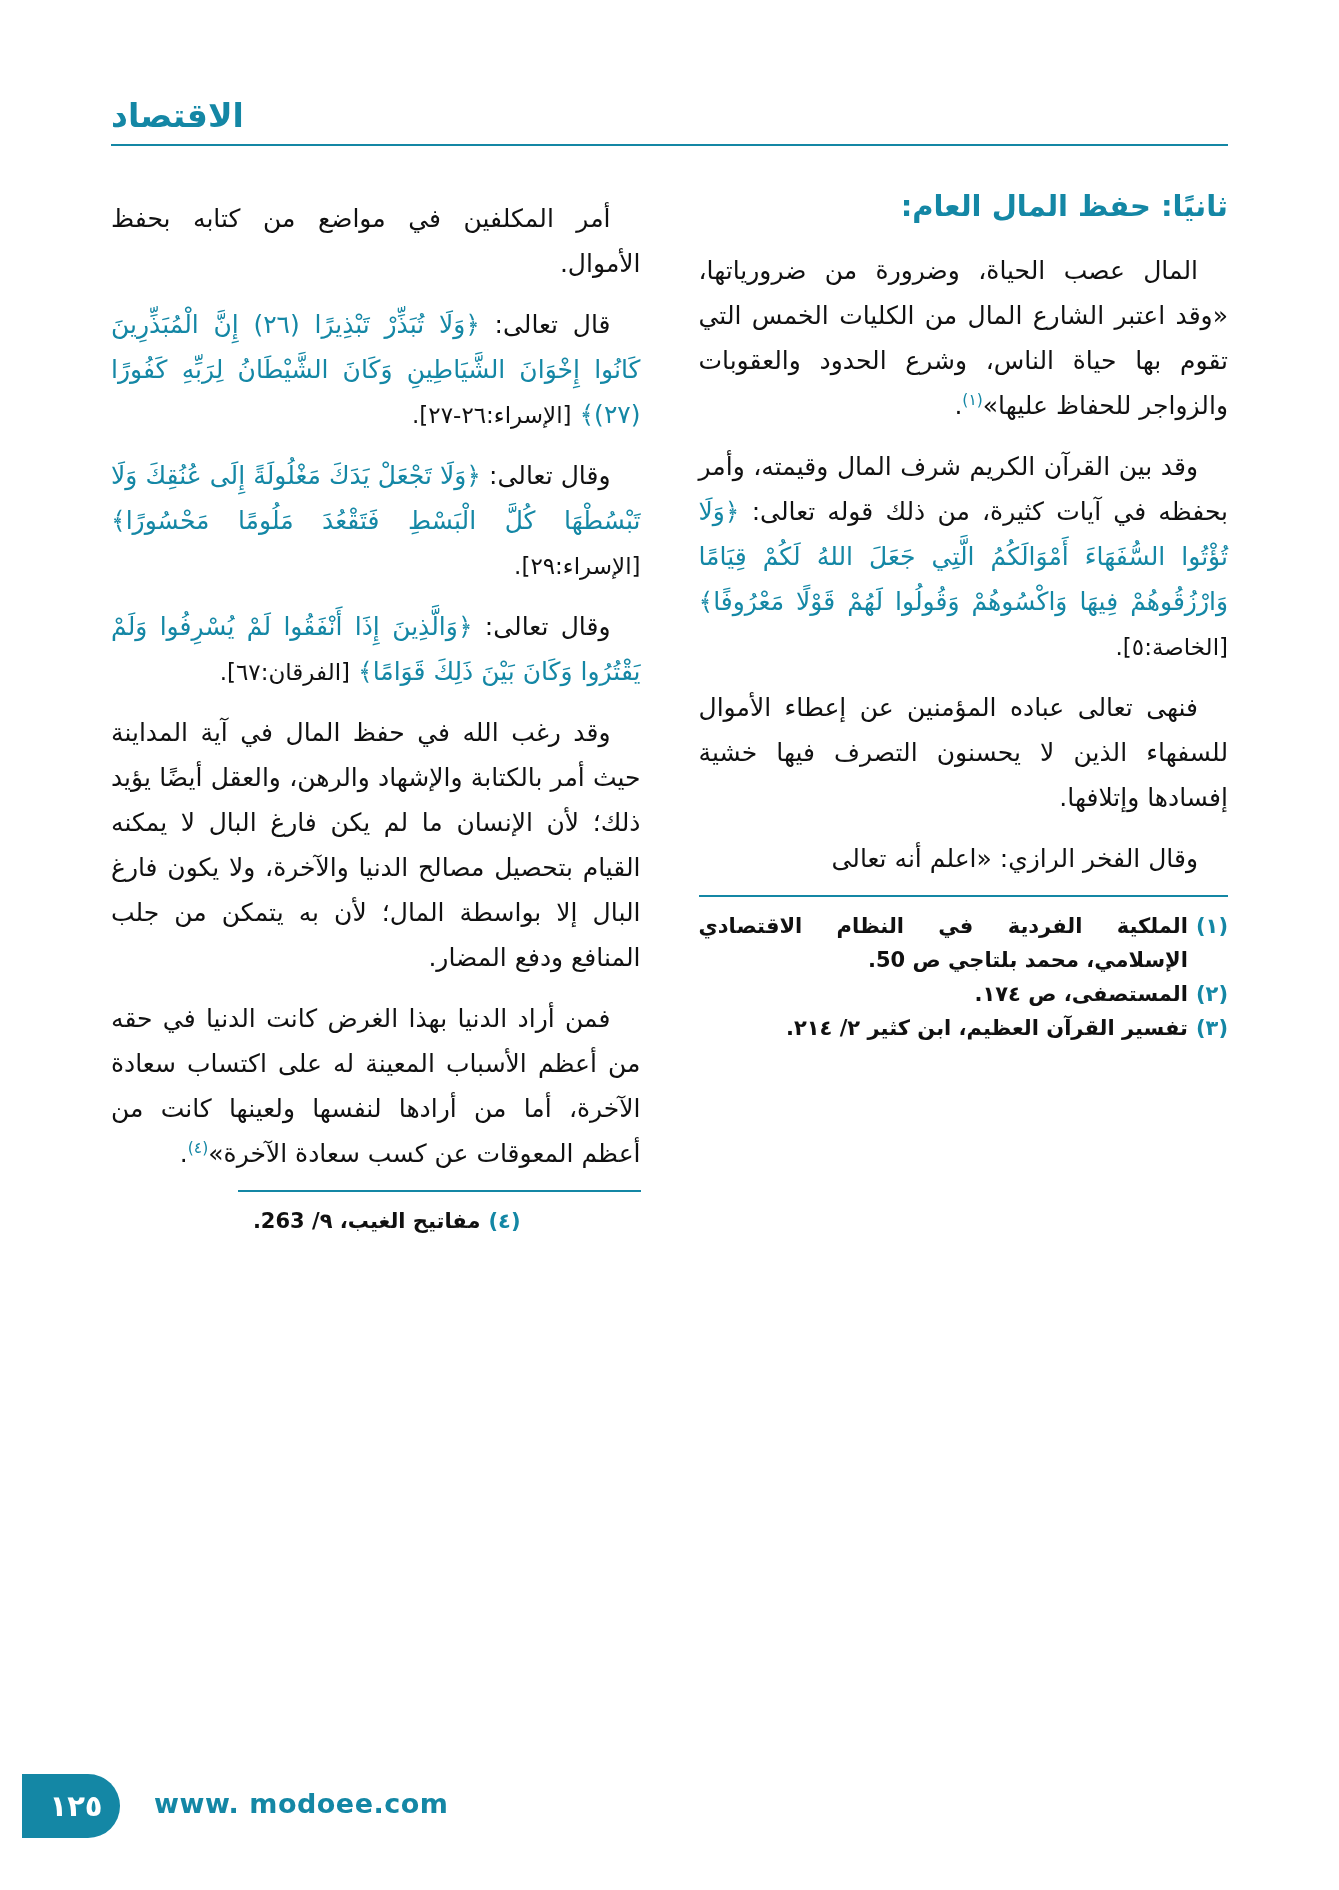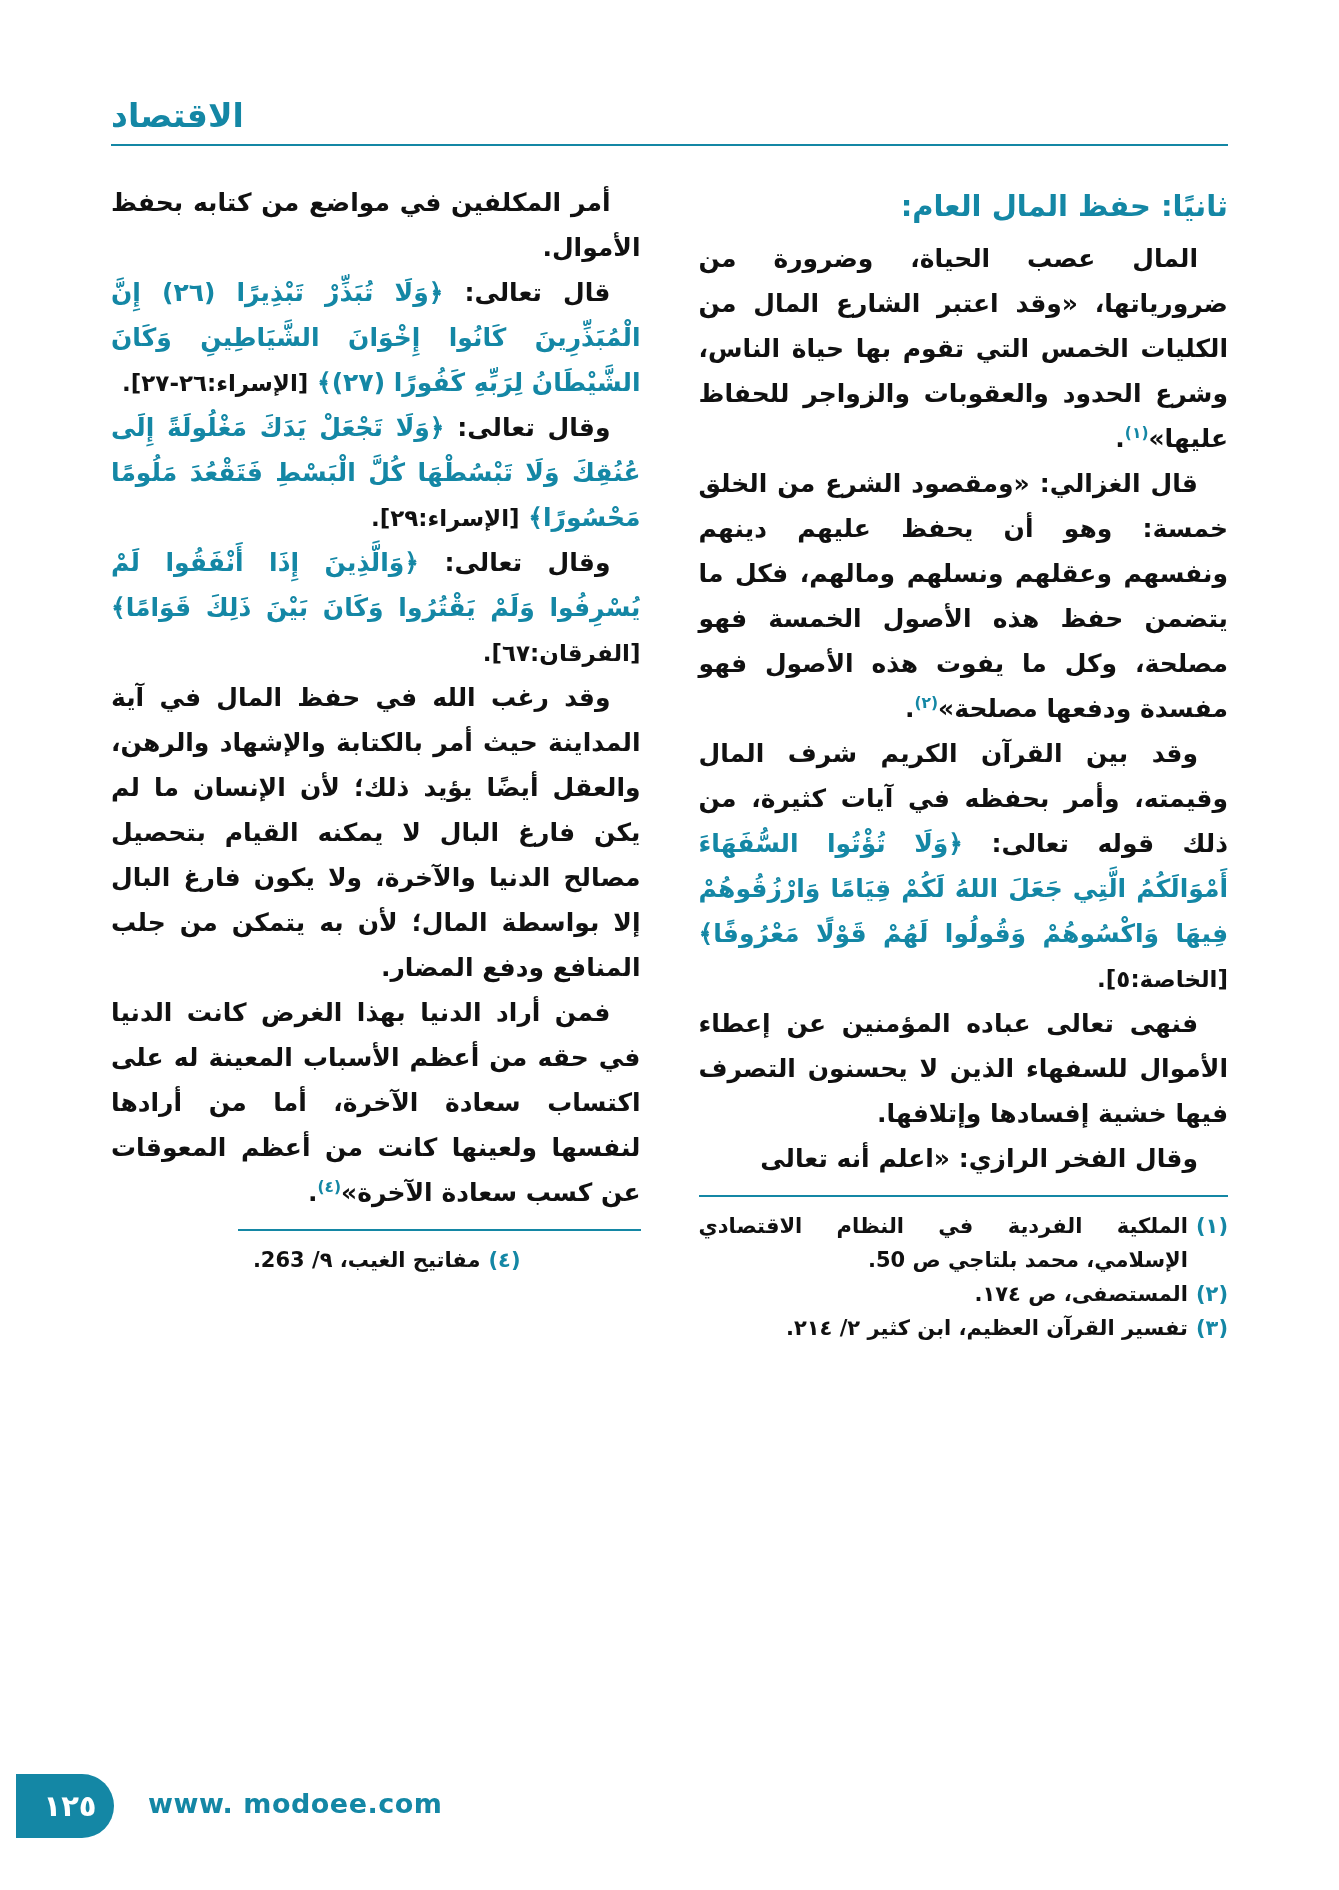--- a/index.html
+++ b/index.html
@@ -50,25 +50,26 @@
   }
   .section-heading{
     color:var(--accent);
     font-size:29px;
     font-weight:700;
     line-height:1.8;
     margin-bottom:4px;
   }
   .para{
     font-size:25px;
-    font-weight:700;
+    font-weight:400;
     line-height:1.8;
     text-align:justify;
     text-indent:30px;
     color:var(--ink);
+    margin-top:16px;
   }
   .seg-quran{
     color:var(--accent);
   }
   .seg-ref{
     color:var(--ink);
     font-size:23px;
   }
   .fn-mark{
     color:var(--accent);
@@ -99,21 +100,21 @@
   .fn-item .fn-num{
     color:var(--accent);
     flex:0 0 auto;
   }
   .fn-item.indented{
     padding-right:120px;
   }
   
   .footer{
     position:absolute;
-    left:0;
+    left:6px;
     bottom:46px;
     width:100%;
     height:70px;
   }
   .page-pill{
     position:absolute;
     left:0;
     top:0;
     width:98px;
     height:64px;
@@ -150,21 +151,20 @@
     <div class="header-rule"></div>
   </div>
 
   <div class="columns">
 
     <section class="col">
       <h2 class="section-heading">ثانيًا: حفظ المال العام:</h2>
 
       <p class="para"><span>المال عصب الحياة، وضرورة من ضرورياتها، «وقد اعتبر الشارع المال من الكليات الخمس التي تقوم بها حياة الناس، وشرع الحدود والعقوبات والزواجر للحفاظ عليها»</span><sup class="fn-mark">(١)</sup><span>.</span></p>
 
-      <p class="para"><span>قال الغزالي: «ومقصود الشرع من الخلق خمسة: وهو أن يحفظ عليهم دينهم ونفسهم وعقلهم ونسلهم ومالهم، فكل ما يتضمن حفظ هذه الأصول الخمسة فهو مصلحة، وكل ما يفوت هذه الأصول فهو مفسدة ودفعها مصلحة»</span><sup class="fn-mark">(٢)</sup><span>.</span></p>
 
       <p class="para"><span>وقد بين القرآن الكريم شرف المال وقيمته، وأمر بحفظه في آيات كثيرة، من ذلك قوله تعالى: </span><span class="seg-quran">﴿وَلَا تُؤْتُوا السُّفَهَاءَ أَمْوَالَكُمُ الَّتِي جَعَلَ اللهُ لَكُمْ قِيَامًا وَارْزُقُوهُمْ فِيهَا وَاكْسُوهُمْ وَقُولُوا لَهُمْ قَوْلًا مَعْرُوفًا﴾ </span><span class="seg-ref">[الخاصة:٥].</span></p>
 
       <p class="para"><span>فنهى تعالى عباده المؤمنين عن إعطاء الأموال للسفهاء الذين لا يحسنون التصرف فيها خشية إفسادها وإتلافها.</span></p>
 
 
       <p class="para"><span>وقال الفخر الرازي: «اعلم أنه تعالى</span></p>
 
       <div class="footnote-block">
         <div class="fn-rule"></div>

